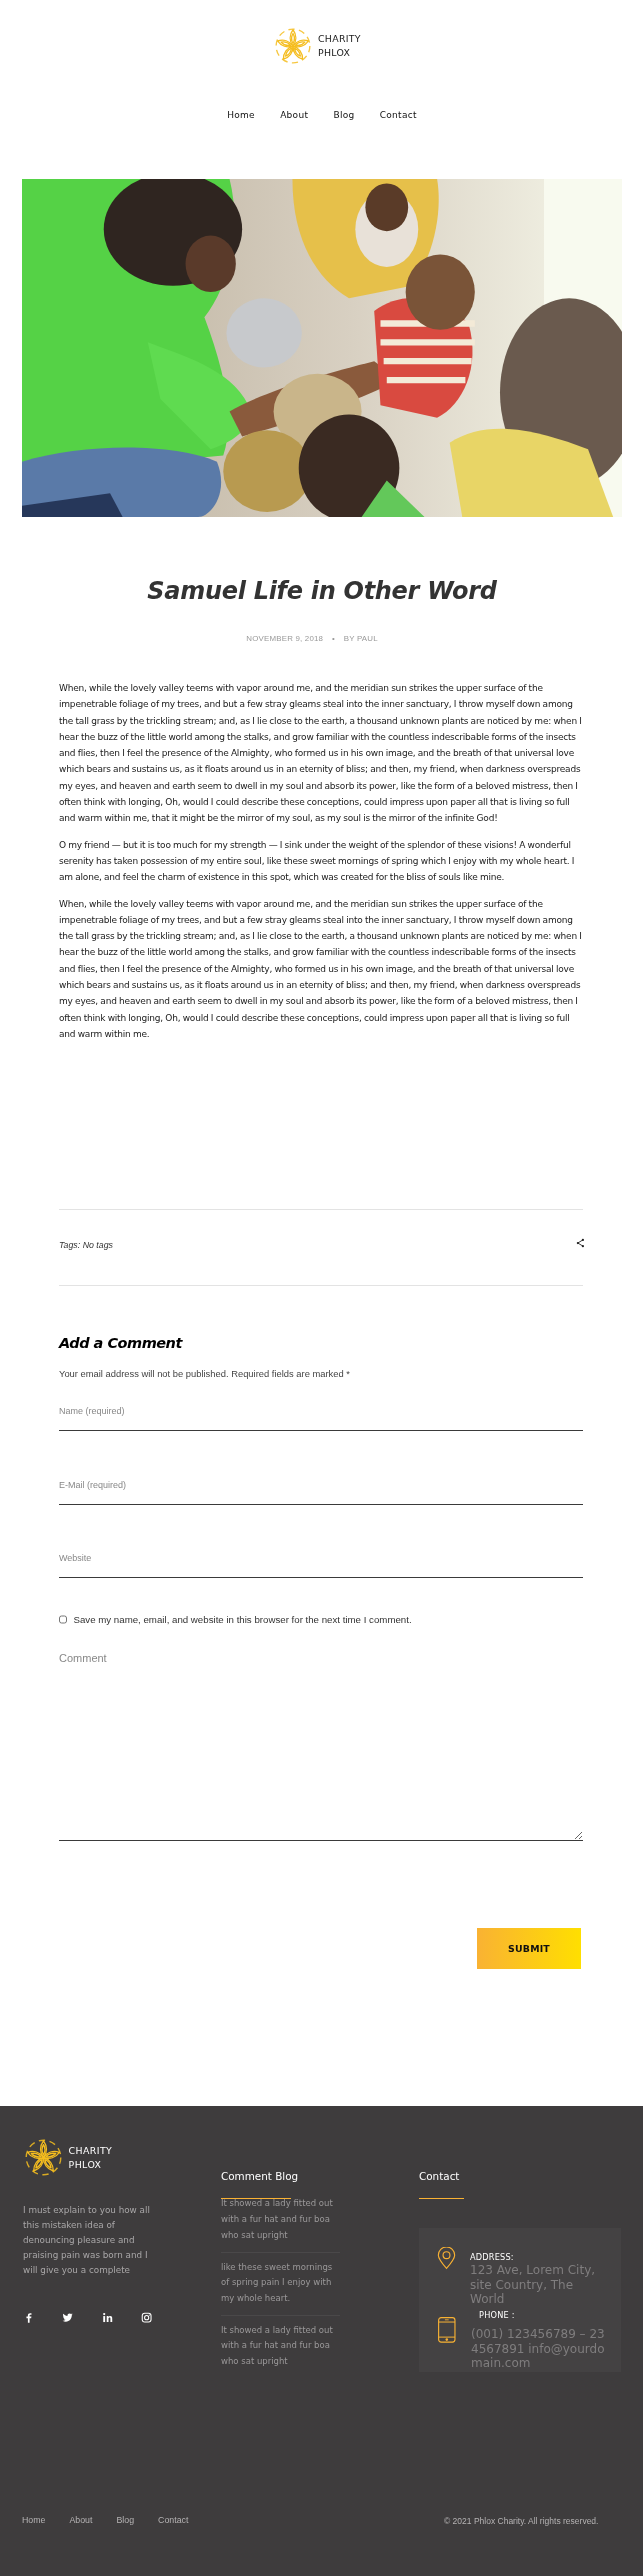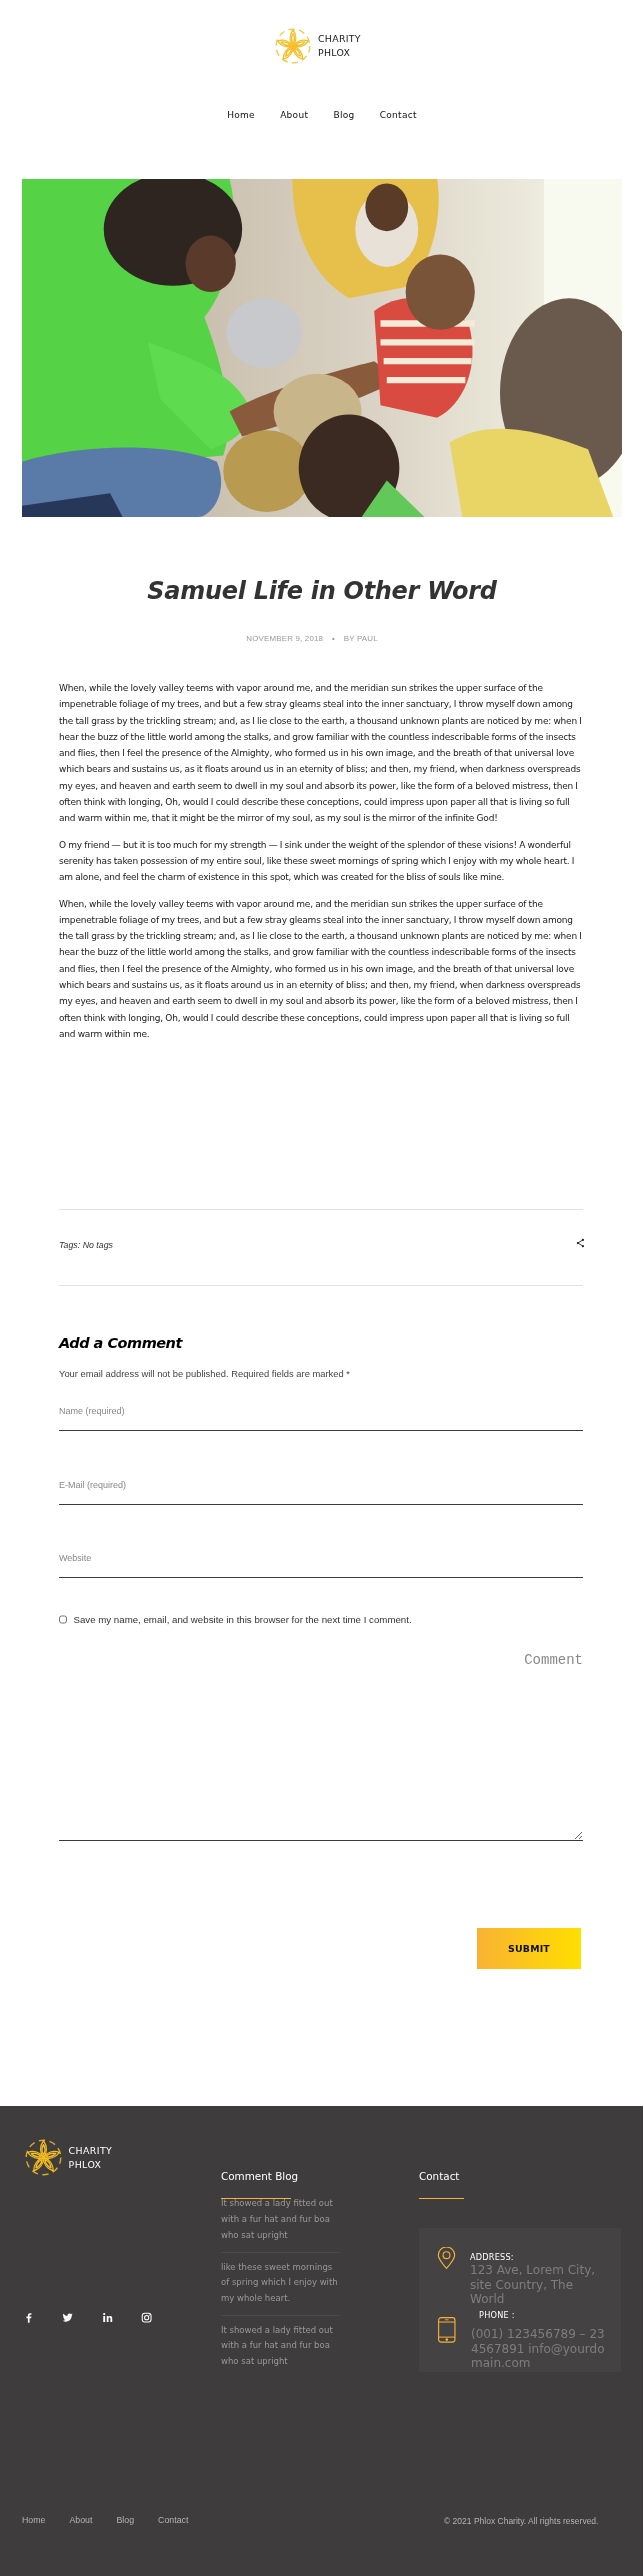--- a/index.html
+++ b/index.html
@@ -29,21 +29,21 @@
   .tags { position: absolute; top: 1240px; left: 59px; font-style: italic; font-size: 8.8px; color: #333; }
   .share { position: absolute; top: 1238px; left: 576px; width: 8.8px; height: 10px; }
 
   
   .add-comment { position: absolute; top: 1335px; left: 59px; font-family: "DejaVu Sans", sans-serif; font-weight: bold; font-style: italic; font-size: 14.5px; color: #000000; letter-spacing: -0.5px; }
   .notice { position: absolute; top: 1368px; left: 59px; font-size: 9.4px; color: #444; }
   .field { position: absolute; left: 59px; width: 524px; border: none; border-bottom: 1.3px solid #3a3a3a; background: transparent; font-size: 9px; color: #333; padding: 0 0 14px 0; outline: none; font-family: "Liberation Sans", sans-serif; }
   .field::placeholder { color: #888; }
   .remember { position: absolute; top: 1614px; left: 59px; display: flex; align-items: center; font-size: 9.7px; color: #333; }
   .remember input { width: 8.2px; height: 8.2px; margin-right: 6.3px; }
-  .comment-area { position: absolute; top: 1652px; left: 59px; width: 524px; height: 189px; border: none; border-bottom: 1.9px solid #3a3a3a; resize: vertical; font-size: 14px; font-family: Liberation Mono, monospace; color: #333; outline: none; background: transparent; text-align: right; }
+  .comment-area { position: absolute; top: 1652px; left: 59px; width: 524px; height: 189px; border: none; border-bottom: 1.9px solid #3a3a3a; resize: vertical; font-size: 11px; font-family: Liberation Sans, sans-serif; color: #333; outline: none; background: transparent; }
   .comment-area::placeholder { color: #888; }
   .submit { position: absolute; top: 1928px; left: 477px; width: 104px; height: 41px; border: none; background: linear-gradient(90deg, #f9b233, #ffdf00); font-family: "DejaVu Sans", sans-serif; font-weight: bold; font-size: 9.4px; color: #111; letter-spacing: 0.2px; cursor: pointer; }
 
   
   .footer { position: absolute; top: 2106px; left: 0; width: 644px; height: 470px; background: #3e3c3d; }
   .f-logo { position: absolute; left: 22.6px; top: 31px; display: flex; align-items: center; }
   .f-logo svg { width: 41px; height: 41px; }
   .f-logo-text { margin-left: 5px; font-family: "DejaVu Sans", sans-serif; font-size: 9.4px; line-height: 14px; color: #fff; letter-spacing: 0.4px; }
   .f-about { position: absolute; left: 23px; top: 97px; width: 141px; font-family: "DejaVu Sans", sans-serif; font-size: 8.8px; line-height: 15px; color: #a9a7a8; }
   .socials { position: absolute; left: 23px; top: 206px; display: flex; gap: 28px; }
@@ -189,20 +189,21 @@
         <use href="#fpetal" transform="rotate(216 32 32)"></use>
         <use href="#fpetal" transform="rotate(288 32 32)"></use>
         <circle cx="32" cy="32" r="27" stroke-dasharray="10 7" opacity="0.85"></circle>
       </g>
     </svg>
     <div class="f-logo-text">
       <div>CHARITY</div>
       <div>PHLOX</div>
     </div>
   </a>
+  <p class="f-about">I must explain to you how all this mistaken idea of denouncing pleasure and praising pain was born and I will give you a complete</p>
   <div class="socials">
     <span>
       <svg viewBox="0 0 18 18">
           <path d="M10.5 17 V10 H13 L13.4 7.3 H10.5 V5.6 C10.5 4.8 10.8 4.3 11.9 4.3 H13.5 V1.9 C13.2 1.9 12.3 1.8 11.3 1.8 C9.2 1.8 7.8 3 7.8 5.3 V7.3 H5.5 V10 H7.8 V17 Z" fill="#fff"></path>
         </svg>
     </span>
     <span>
       <svg viewBox="0 0 18 18">
           <path d="M17 3.8 C16.4 4.1 15.8 4.2 15.1 4.3 C15.8 3.9 16.3 3.2 16.5 2.5 C15.9 2.9 15.2 3.1 14.4 3.3 C13.8 2.6 13 2.2 12 2.2 C10.2 2.2 8.7 3.7 8.7 5.5 C8.7 5.8 8.7 6 8.8 6.3 C6.1 6.2 3.6 4.9 2 2.9 C1.7 3.4 1.6 3.9 1.6 4.6 C1.6 5.7 2.2 6.7 3.1 7.3 C2.6 7.3 2.1 7.1 1.6 6.9 C1.6 8.5 2.7 9.8 4.2 10.1 C3.7 10.3 3.2 10.3 2.7 10.2 C3.1 11.5 4.3 12.5 5.8 12.5 C4.7 13.4 3.2 13.9 1.7 13.9 C1.4 13.9 1.2 13.9 1 13.9 C2.5 14.8 4.2 15.4 6.1 15.4 C12.1 15.4 15.5 10.4 15.5 6 L15.5 5.6 C16.1 5.1 16.6 4.5 17 3.8 Z" fill="#fff"></path>
         </svg>
@@ -221,21 +222,21 @@
           <circle cx="13.2" cy="4.8" r="1" fill="#fff"></circle>
         </svg>
     </span>
   </div>
 </footer>
 
 <div class="f-heading" style="left:221px; top:2170px">Comment Blog</div>
 <div class="f-underline" style="left:221px; top:2198px; width:70px"></div>
 <div class="blog-list">
   <div class="blog-item">It showed a lady fitted out with a fur hat and fur boa who sat upright</div>
-  <div class="blog-item">like these sweet mornings of spring which I enjoy with my whole heart.</div>
+  <div class="blog-item">like these sweet mornings of spring pain I enjoy with my whole heart.</div>
   <div class="blog-item">It showed a lady fitted out with a fur hat and fur boa who sat upright</div>
 </div>
 
 <div class="f-heading" style="left:419px; top:2170px">Contact</div>
 <div class="f-underline" style="left:419px; top:2198px; width:45px"></div>
 <div class="contact-box">
   <span class="c-icon" style="left:18px; top:19px">
     <svg width="19" height="22.6" viewBox="0 0 30 36">
         <path d="M15 34 C8 26 2 19 2 13 A13 13 0 0 1 28 13 C28 19 22 26 15 34 Z" fill="none" stroke="#f9b233" stroke-width="1.8"></path>
         <circle cx="15" cy="13" r="5.5" fill="none" stroke="#f9b233" stroke-width="1.8"></circle>

